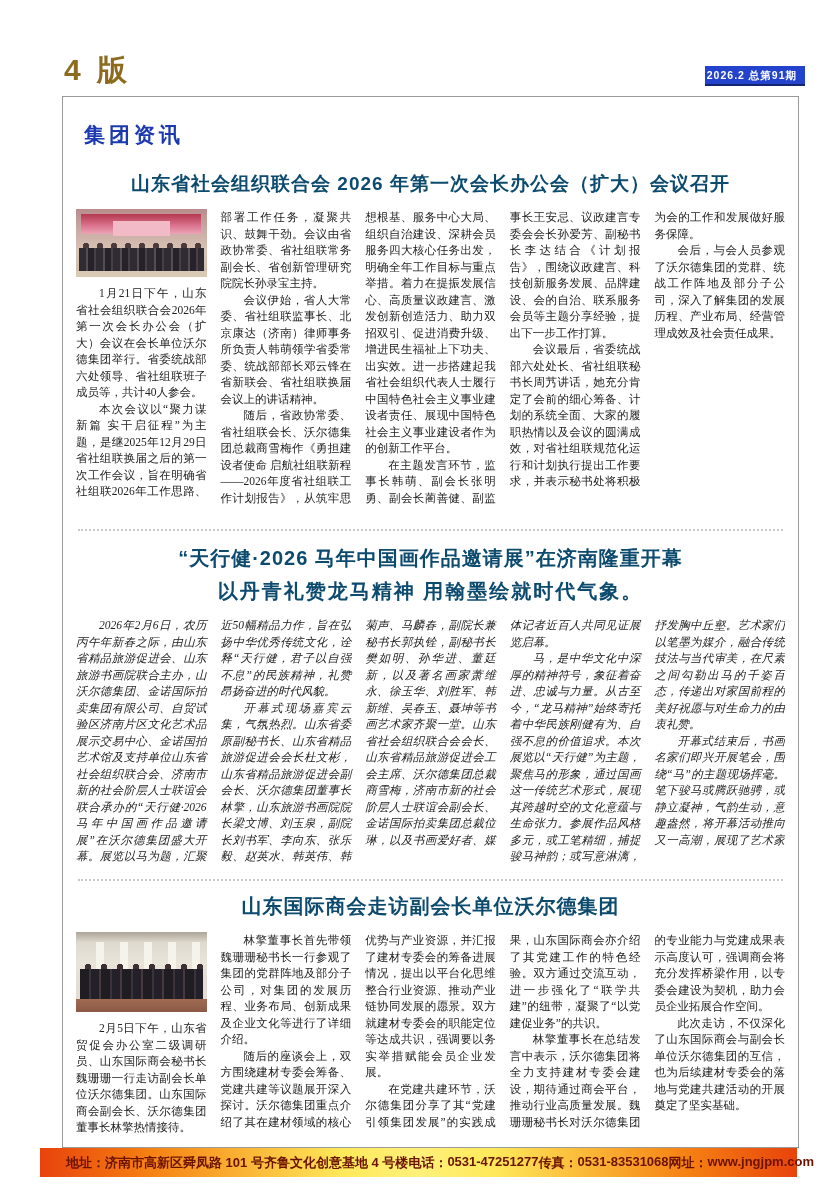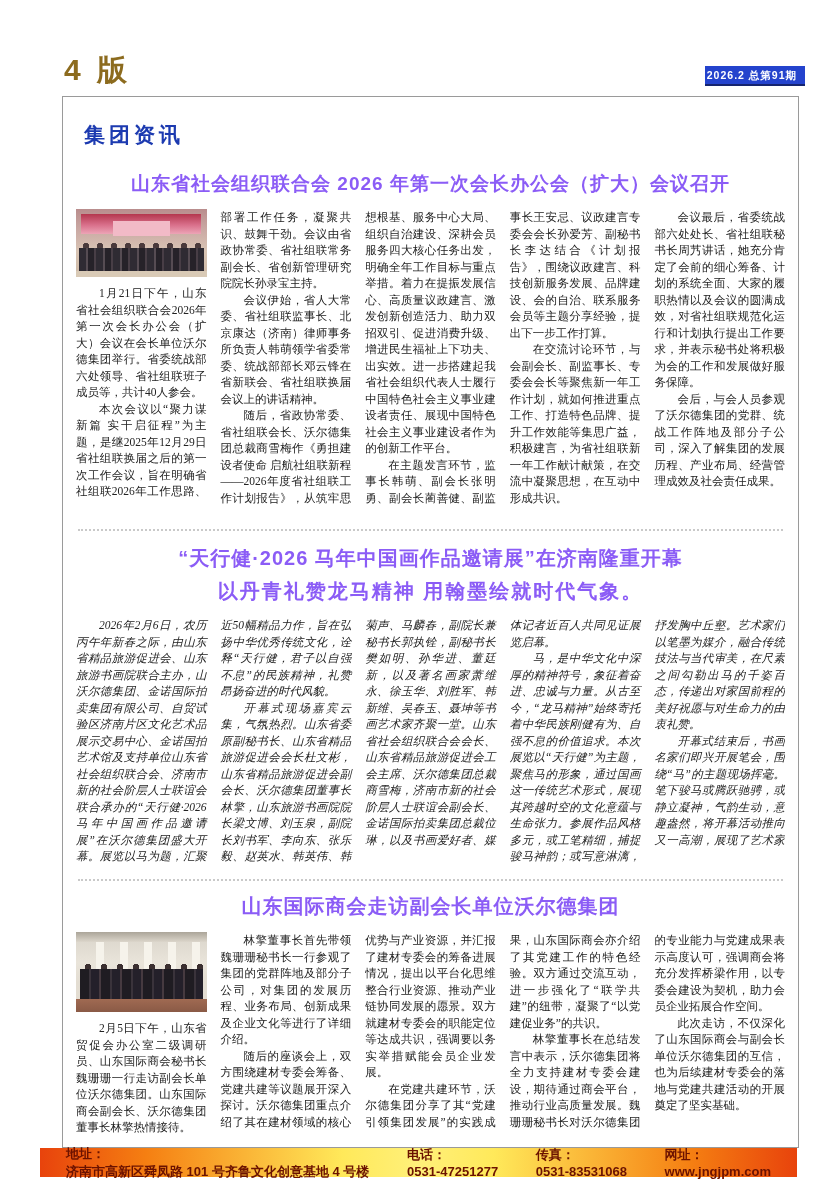--- a/index.html
+++ b/index.html
@@ -13,21 +13,21 @@
          font:bold 10.5px "Liberation Sans","DejaVu Sans",sans-serif;line-height:14px;
          padding:2px 8px 2px 2px;border-bottom:2px solid #15246f;letter-spacing:1px;}
 
   
   .content-box{position:absolute;left:62px;top:96px;width:737px;height:1052px;
                border:1px solid #9a9a9a;box-sizing:border-box;padding:0 13px;overflow:hidden;}
 
   .section{margin:24px 0 11px 8px;color:#1c3ab0;font:bold 21px "Liberation Sans","DejaVu Sans",sans-serif;
            letter-spacing:4px;}
 
-  .title{text-align:center;color:#8b5cf6;font-family:"Liberation Sans","DejaVu Sans",sans-serif;
+  .title{text-align:center;color:#0c4a6e;font-family:"Liberation Sans","DejaVu Sans",sans-serif;
          font-weight:bold;margin:0;}
   .t1 {font-size:19px;margin-top:22px;letter-spacing:1px;}
   .t2a{font-size:20px;margin-top:14px;letter-spacing:1px;}
   .t2b{font-size:20px;margin-top:6px;letter-spacing:2px;}
   .t3 {font-size:20px;margin-top:12px;letter-spacing:1px;}
 
   .body{column-count:5;column-gap:14px;column-fill:auto;overflow:hidden;
         text-align:justify;font-size:11.5px;line-height:16.5px;color:#222222;margin-top:12px;}
   .body1{height:306px;}
   .body2{height:248px;font-style:italic;}
@@ -60,21 +60,21 @@
   .p2-people{position:absolute;left:3%;right:3%;bottom:16%;height:38%;
              background:repeating-linear-gradient(90deg,#1f1c22 0 9px,#3a333b 9px 11px,#24202a 11px 19px,#463a40 19px 21px);}
   .p2-floor{position:absolute;left:0;right:0;bottom:0;height:16%;
             background:linear-gradient(180deg,#a06a52,#8a5a46);}
 
   
   .footer{position:absolute;left:40px;top:1148px;width:757px;height:29px;box-sizing:border-box;
           background:linear-gradient(90deg,#e8430c 0%,#f57f12 14%,#ffe95a 40%,#fff07a 50%,#ffe95a 60%,#f57f12 86%,#e8430c 100%);
           display:flex;align-items:center;justify-content:space-between;padding:0 26px;
           font:bold 13px "Liberation Sans","DejaVu Sans",sans-serif;color:#6b1200;white-space:nowrap;}
-  .footer .seg{display:flex;flex-direction:column;}
+  .footer .seg{display:flex;}
 </style>
 </head>
 <body>
 
 <div class="page">
 
   <div class="pageno">4 版</div>
   <div class="badge">2026.2 总第91期</div>
 
   <div class="content-box">
@@ -88,21 +88,20 @@
         <div class="p1-screen"></div>
         <div class="p1-heads"></div>
         <div class="p1-people"></div>
         <div class="p1-floor"></div>
       </div>
       <p>1月21日下午，山东省社会组织联合会2026年第一次会长办公会（扩大）会议在会长单位沃尔德集团举行。省委统战部六处领导、省社组联班子成员等，共计40人参会。</p>
       <p>本次会议以“聚力谋新篇 实干启征程”为主题，是继2025年12月29日省社组联换届之后的第一次工作会议，旨在明确省社组联2026年工作思路、部署工作任务，凝聚共识、鼓舞干劲。会议由省政协常委、省社组联常务副会长、省创新管理研究院院长孙录宝主持。</p>
       <p>会议伊始，省人大常委、省社组联监事长、北京康达（济南）律师事务所负责人韩萌领学省委常委、统战部部长邓云锋在省新联会、省社组联换届会议上的讲话精神。</p>
       <p>随后，省政协常委、省社组联会长、沃尔德集团总裁商雪梅作《勇担建设者使命 启航社组联新程——2026年度省社组联工作计划报告》，从筑牢思想根基、服务中心大局、组织自治建设、深耕会员服务四大核心任务出发，明确全年工作目标与重点举措。着力在提振发展信心、高质量议政建言、激发创新创造活力、助力双招双引、促进消费升级、增进民生福祉上下功夫、出实效。进一步搭建起我省社会组织代表人士履行中国特色社会主义事业建设者责任、展现中国特色社会主义事业建设者作为的创新工作平台。</p>
       <p>在主题发言环节，监事长韩萌、副会长张明勇、副会长蔺善健、副监事长王安忌、议政建言专委会会长孙爱芳、副秘书长李达结合《计划报告》，围绕议政建言、科技创新服务发展、品牌建设、会的自治、联系服务会员等主题分享经验，提出下一步工作打算。</p>
-      <p>在交流讨论环节，与会副会长、副监事长、专委会会长等聚焦新一年工作计划，就如何推进重点工作、打造特色品牌、提升工作效能等集思广益，积极建言，为省社组联新一年工作献计献策，在交流中凝聚思想，在互动中形成共识。</p>
       <p>会议最后，省委统战部六处处长、省社组联秘书长周艿讲话，她充分肯定了会前的细心筹备、计划的系统全面、大家的履职热情以及会议的圆满成效，对省社组联规范化运行和计划执行提出工作要求，并表示秘书处将积极为会的工作和发展做好服务保障。</p>
       <p>会后，与会人员参观了沃尔德集团的党群、统战工作阵地及部分子公司，深入了解集团的发展历程、产业布局、经营管理成效及社会责任成果。</p>
 
     </div>
 
     <hr class="dots">
 
     <h1 class="title t2a">“天行健·2026 马年中国画作品邀请展”在济南隆重开幕</h1>
     <h1 class="title t2b">以丹青礼赞龙马精神 用翰墨绘就时代气象。</h1>
     <div class="body body2">

